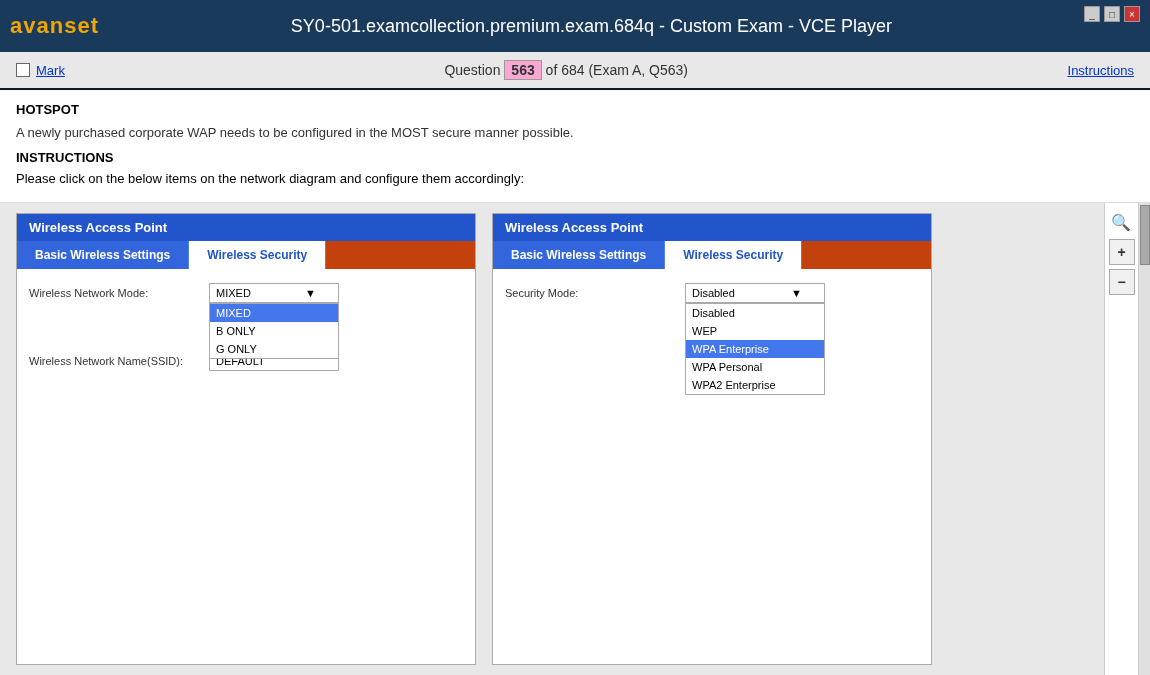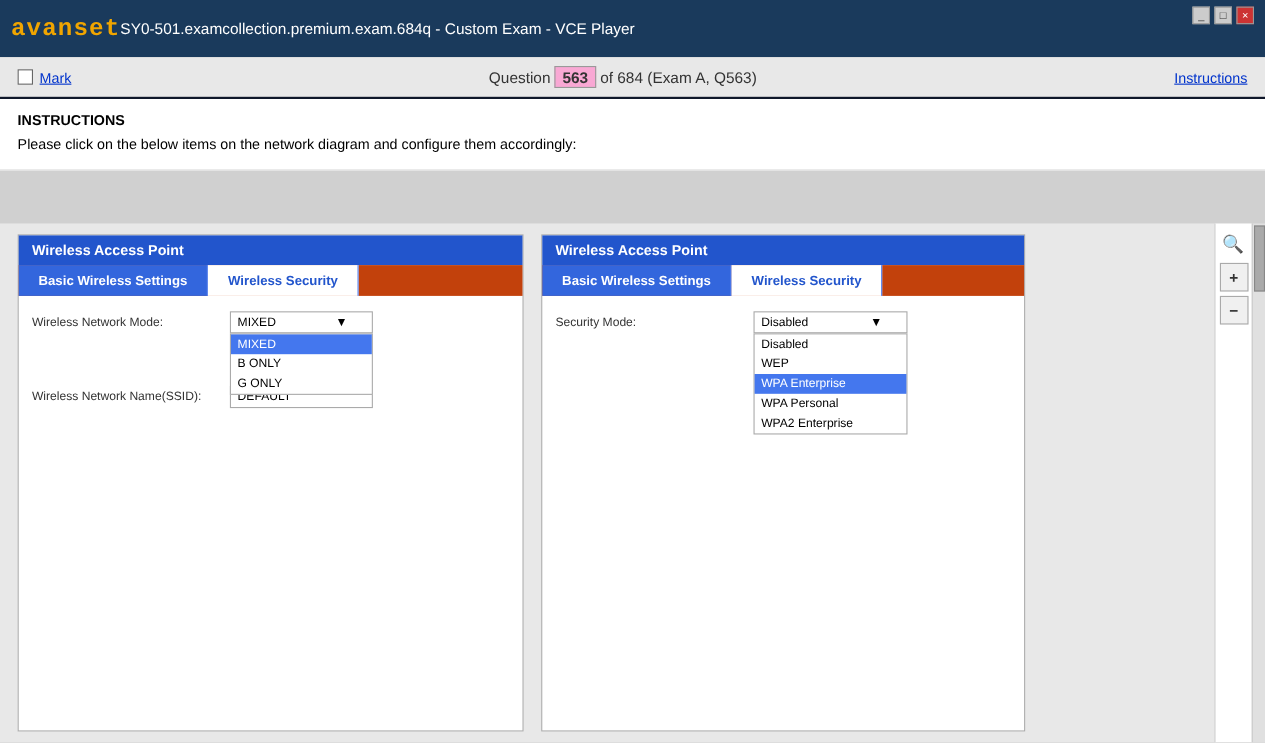--- a/index.html
+++ b/index.html
@@ -26,27 +26,27 @@
       background: #ccc;
       border: 1px solid #999;
       display: flex; align-items: center; justify-content: center;
       font-size: 10px; cursor: pointer; color: #333;
     }
     .logo {
       font-size: 22px;
       font-weight: bold;
       color: white;
       letter-spacing: 1px;
-      font-family: Liberation Mono, monospace;
     }
     .logo span { color: #f0a500; }
     .title-text {
-      font-size: 14px;
+      font-size: 18px;
       color: white;
       flex: 1;
+      text-align: center;
     }
 
     
     .header-row {
       background: #e8e8e8;
       border-bottom: 2px solid #0f172a;
       height: 38px;
       display: flex;
       align-items: center;
       padding: 0 16px;
@@ -264,21 +264,20 @@
     .content-wrapper {
       display: flex;
       flex-direction: column;
       height: calc(675px - 52px - 38px);
     }
 
     .diagram-scroll-area {
       display: flex;
       flex: 1;
       overflow: hidden;
-      margin-top: 48px;
     }
 
     .diagram-section {
       background: #e8e8e8;
       padding: 10px 16px;
       display: flex;
       gap: 16px;
       overflow-x: auto;
       flex: 1;
     }
@@ -307,20 +306,22 @@
     <span>Question</span>
     <span class="question-num-box">563</span>
     <span>of 684 (Exam A, Q563)</span>
   </div>
   <a class="instructions-link">Instructions</a>
 </div>
 
 <div class="content-wrapper">
 
   <div class="main-content" style="flex:0 0 auto; max-height:180px; overflow-y:auto; border-bottom:1px solid #ddd; background:white;">
+    <div class="hotspot-label">HOTSPOT</div>
+    <div class="question-text">A newly purchased corporate WAP needs to be configured in the MOST secure manner possible.</div>
     <div class="instructions-heading">INSTRUCTIONS</div>
     <div class="click-text">Please click on the below items on the network diagram and configure them accordingly:</div>
   </div>
 
   <div class="diagram-scroll-area">
     <div class="diagram-section">
 
       <div class="wap-box">
         <div class="wap-header">Wireless Access Point</div>
         <div class="wap-tabs">

